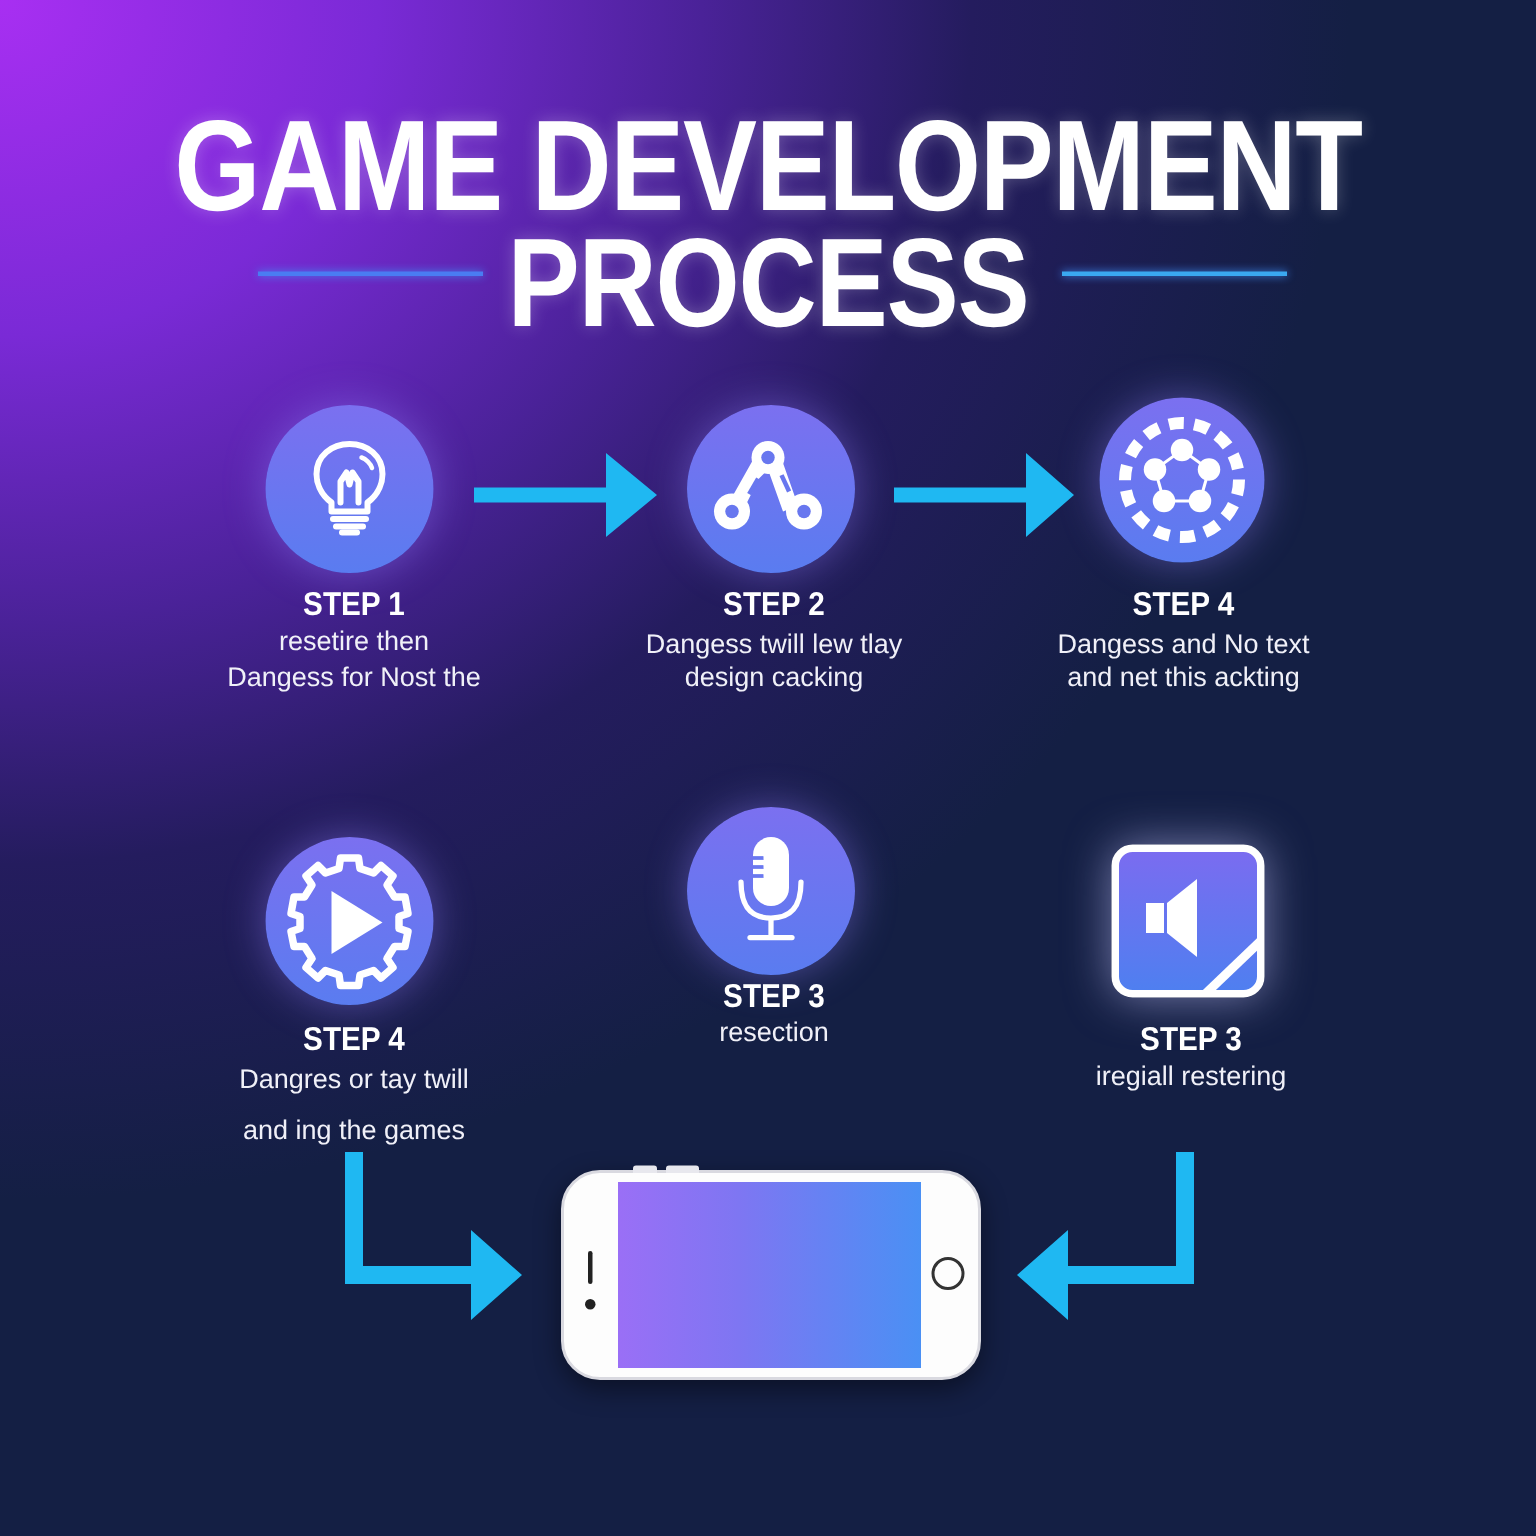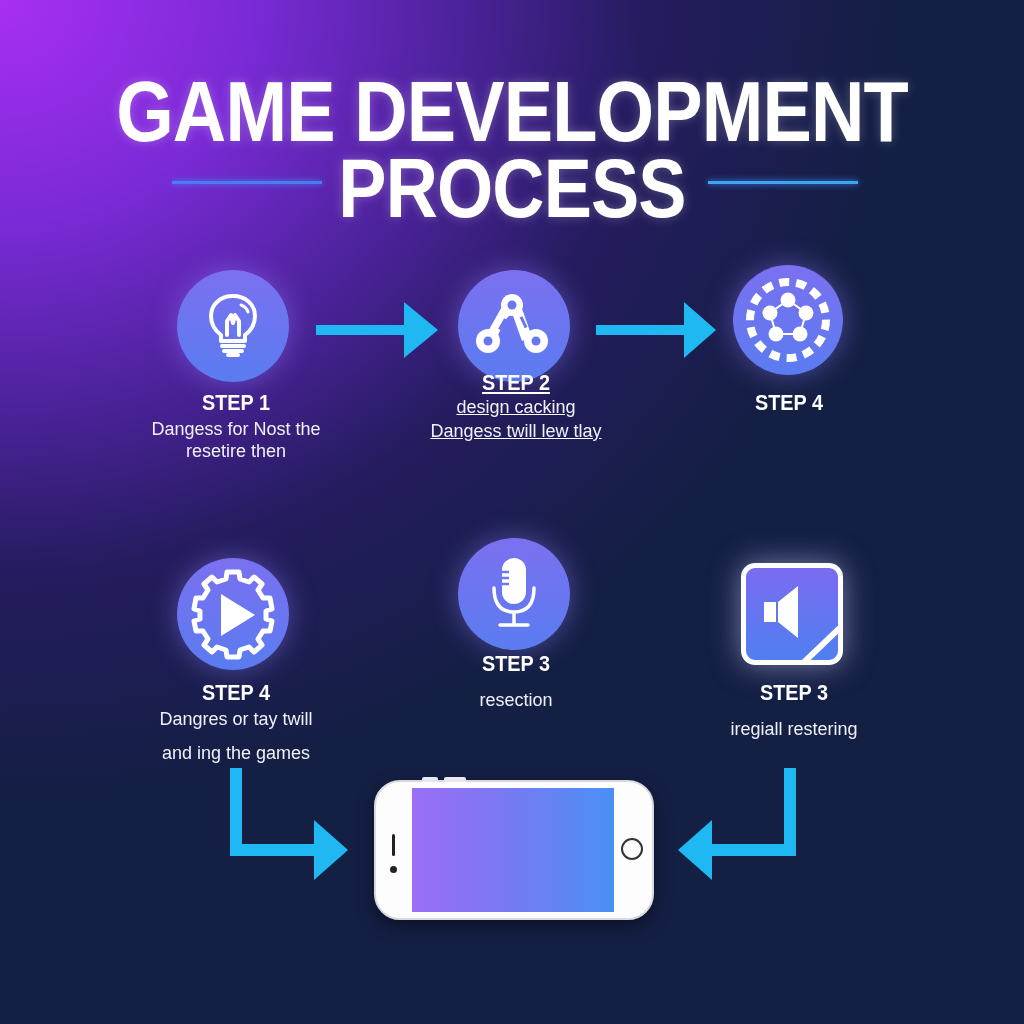--- a/index.html
+++ b/index.html
@@ -106,30 +106,32 @@
 
 <svg class="arrow" style="left:316px;top:302px;" width="124" height="56" viewBox="0 0 124 56">
   <polygon points="0,23 88,23 88,0 122,28 88,56 88,33 0,33" fill="#1fb8f2"></polygon>
 </svg>
 <svg class="arrow" style="left:596px;top:302px;" width="124" height="56" viewBox="0 0 124 56">
   <polygon points="0,23 88,23 88,0 120,28 88,56 88,33 0,33" fill="#1fb8f2"></polygon>
 </svg>
 
 <div class="step" style="left:106px;top:390px;">
   <div class="step-label">STEP 1</div>
+  <div class="step-desc" style="margin-top:0">resetire then</div>
   <div class="step-desc">Dangess for Nost the</div>
-  <div class="step-desc" style="margin-top:0">resetire then</div>
 </div>
-<div class="step" style="left:386px;top:370px;text-decoration:underline;">
+<div class="step" style="left:386px;top:390px;">
   <div class="step-label">STEP 2</div>
+  <div class="step-desc">Dangess twill lew tlay</div>
   <div class="step-desc" style="margin-top:0">design cacking</div>
-  <div class="step-desc">Dangess twill lew tlay</div>
 </div>
 <div class="step" style="left:659px;top:390px;">
   <div class="step-label">STEP 4</div>
+  <div class="step-desc">Dangess and No text</div>
+  <div class="step-desc" style="margin-top:0">and net this ackting</div>
 </div>
 
 <div class="icon-circle" style="left:177px;top:558px;">
   <svg width="100" height="100" viewBox="0 0 100 100">
     <g fill="none" stroke="#fff" stroke-width="5" stroke-linejoin="round">
       <path d="M44 8 L56 8 L57 15 L66 18 L71 13 L79 20 L75 26 L80 34 L87 34 L89 45 L83 47 L83 55 L89 57 L87 67 L80 67 L75 75 L79 81 L71 88 L66 83 L57 86 L56 93 L44 93 L43 86 L34 83 L29 88 L21 81 L25 75 L20 67 L13 67 L11 57 L17 55 L17 47 L11 45 L13 34 L20 34 L25 26 L21 20 L29 13 L34 18 L43 15 Z"></path>
     </g>
     <polygon points="38,30 38,72 72,51" fill="#fff"></polygon>
   </svg>
 </div>
@@ -156,25 +158,25 @@
   </svg>
 </div>
 
 <div class="step" style="left:106px;top:680px;">
   <div class="step-label">STEP 4</div>
   <div class="step-desc">Dangres or tay twill</div>
   <div class="step-desc" style="margin-top:12px">and ing the games</div>
 </div>
 <div class="step" style="left:386px;top:651px;">
   <div class="step-label">STEP 3</div>
-  <div class="step-desc" style="margin-top:12px">resection</div>
+  <div class="step-desc" style="margin-top:0">resection</div>
 </div>
 <div class="step" style="left:664px;top:680px;">
   <div class="step-label">STEP 3</div>
-  <div class="step-desc" style="margin-top:12px">iregiall restering</div>
+  <div class="step-desc" style="margin-top:0">iregiall restering</div>
 </div>
 
 <svg class="arrow" style="left:228px;top:768px;" width="124" height="116" viewBox="0 0 124 116">
   <polygon points="2,0 14,0 14,76 86,76 86,52 120,82 86,112 86,88 2,88" fill="#1fb8f2"></polygon>
 </svg>
 <svg class="arrow" style="left:674px;top:768px;" width="124" height="116" viewBox="0 0 124 116">
   <polygon points="122,0 110,0 110,76 38,76 38,52 4,82 38,112 38,88 122,88" fill="#1fb8f2"></polygon>
 </svg>
 
 <div class="phone">

